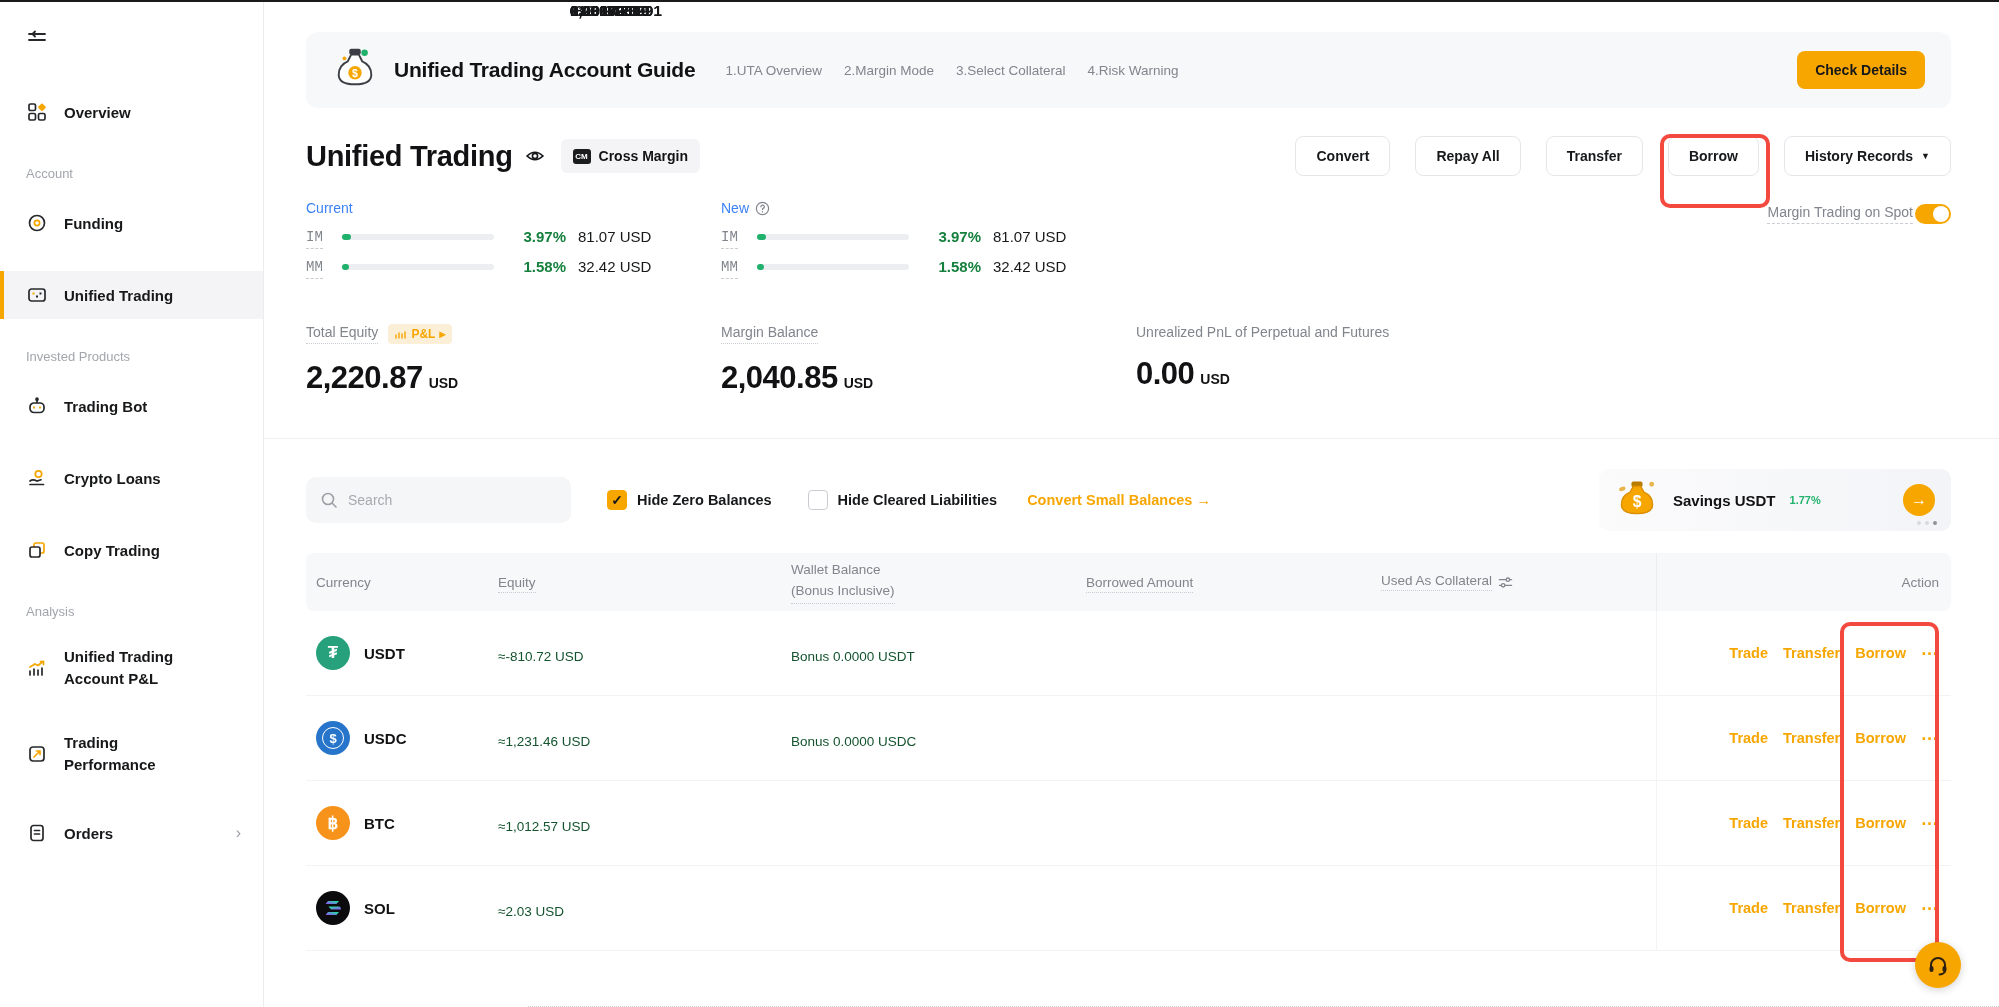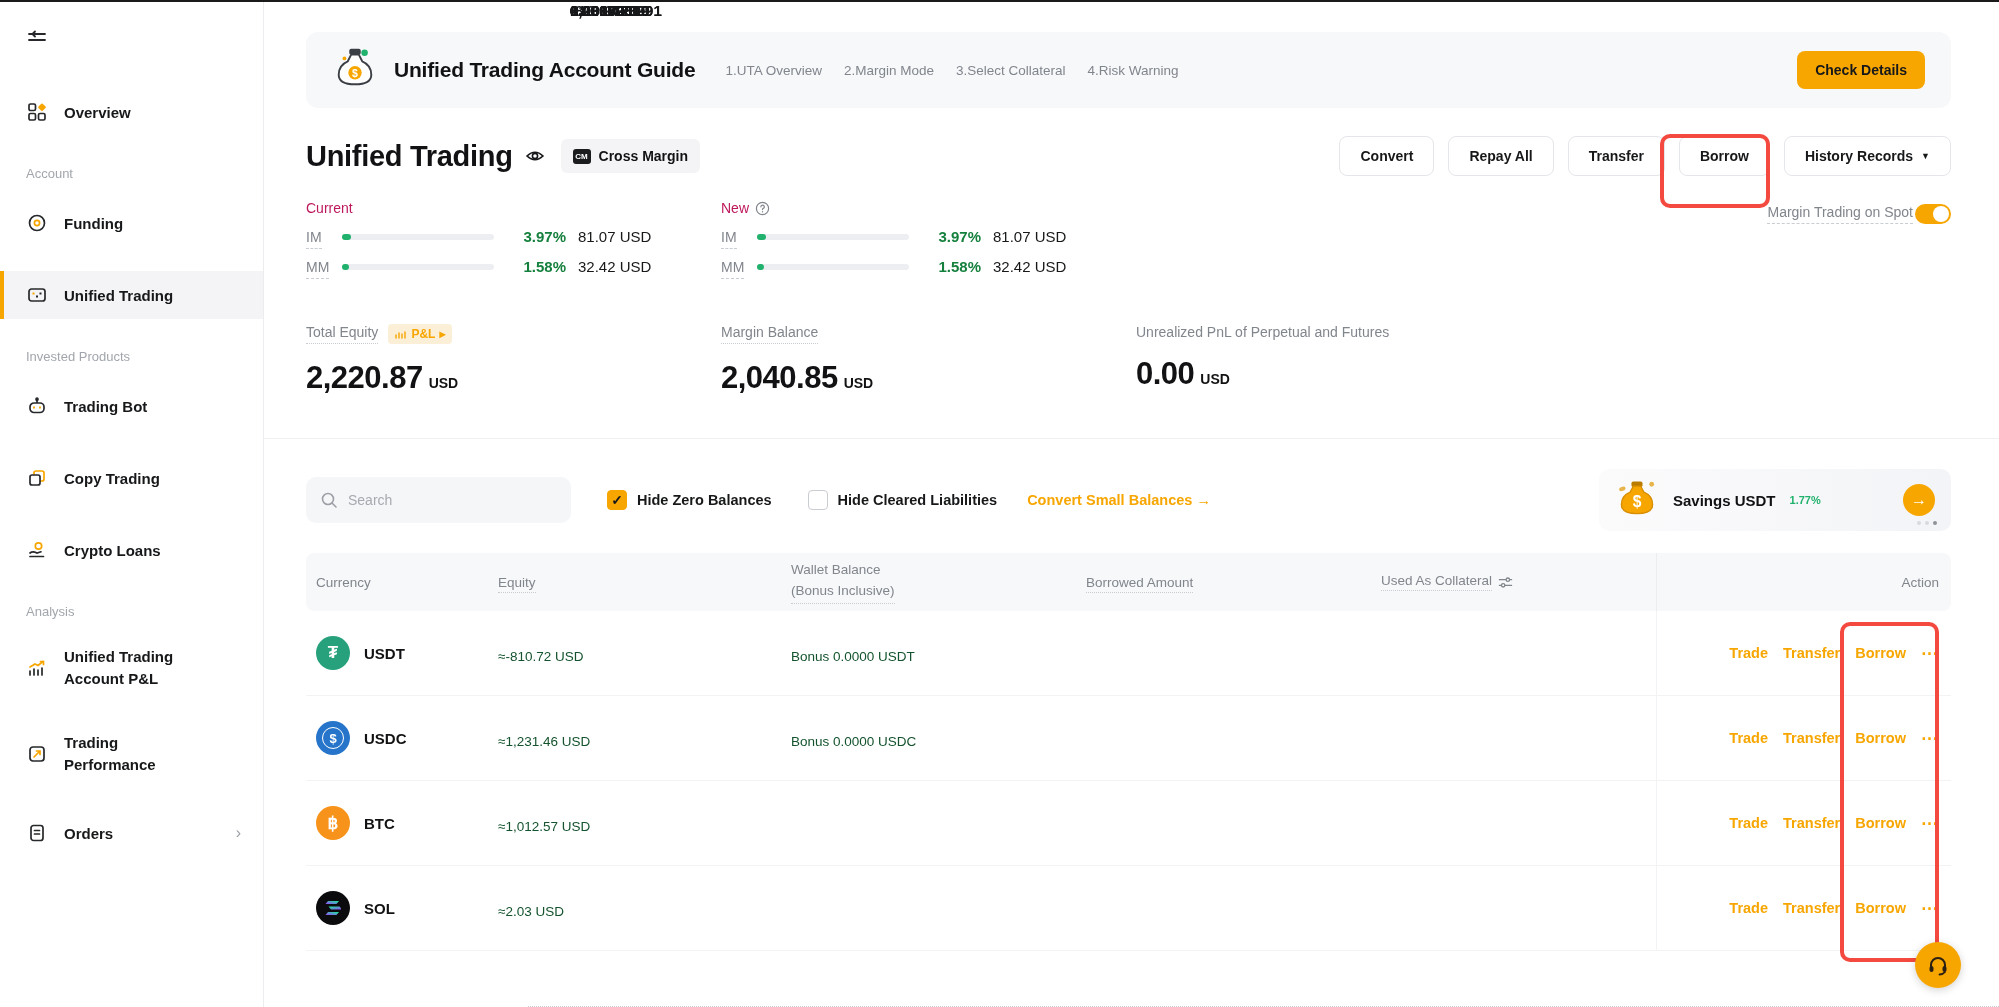--- a/index.html
+++ b/index.html
@@ -36,32 +36,32 @@
                  font-family:inherit; }
 
   
   .head-row { margin-top:28px; display:flex; align-items:center; }
   .page-title { font-size:29px; font-weight:bold; letter-spacing:-0.3px; }
   .eye { margin-left:12px; display:flex; cursor:pointer; }
   .cm-badge { margin-left:16px; background:#F4F4F6; border-radius:6px; height:34px; padding:0 12px;
               display:flex; align-items:center; gap:8px; font-size:14px; font-weight:600; cursor:pointer; }
   .cm-ico { width:18px; height:15px; background:#1B1C1E; color:#fff; border-radius:3px;
             font-size:8px; font-weight:bold; display:flex; align-items:center; justify-content:center; }
-  .head-btns { margin-left:auto; display:flex; gap:14px; }
+  .head-btns { margin-left:auto; display:flex; gap:25px; }
   .btn-ghost { background:#fff; border:1px solid #E4E6EA; border-radius:8px; height:40px; padding:0 20px;
                font-size:14px; font-weight:600; color:#17181A; cursor:pointer; font-family:inherit;
                display:flex; align-items:center; gap:8px; }
   .caret { font-size:9px; color:#17181A; }
 
   
   .margin-sec { margin-top:24px; position:relative; display:flex; }
   .m-col { width:415px; }
-  .m-col-label { font-size:14px; color:#be185d; display:flex; align-items:center; gap:6px; margin-bottom:12px; }
+  .m-col-label { font-size:14px; color:#3b82f6; display:flex; align-items:center; gap:6px; margin-bottom:12px; }
   .m-row { display:flex; align-items:center; margin-bottom:13px; }
-  .m-lbl { width:36px; font-size:14px; color:#81858C; }
+  .m-lbl { width:36px; font-size:14px; color:#81858C;font-family:Liberation Mono, monospace; }
   .m-lbl i { font-style:normal; border-bottom:1px dashed #C9CDD2; padding-bottom:3px; }
   .bar { width:152px; height:6px; background:#EDEEF1; border-radius:3px; position:relative; margin-right:14px; }
   .bar .fill { position:absolute; left:0; top:0; bottom:0; border-radius:3px; background:#20B26C; }
   .pct { width:58px; text-align:right; font-size:15px; font-weight:bold; color:#15803d; margin-right:12px; }
   .usdv { font-size:15px; font-weight:normal; color:#17181A; }
   .spot-toggle { position:absolute; right:0; top:4px; display:flex; align-items:center; gap:2px; }
   .spot-toggle .lab { font-size:14px; color:#81858C; border-bottom:1px dashed #C9CDD2; padding-bottom:3px; cursor:pointer; }
 
   .toggle { width:40px; height:22px; border-radius:11px; background:#F7A600; position:relative; cursor:pointer; flex:none; }
   .toggle .knob { position:absolute; top:2px; right:2px; width:18px; height:18px; border-radius:50%; background:#fff; }
@@ -208,35 +208,35 @@
             <circle cx="10" cy="3.2" r="1" fill="#26282B"></circle>
           <path d="M7 10.5 v2 M13 10.5 v2" stroke="#F7A600" stroke-width="1.8"></path>
         </svg>
       </span>
       <span>Trading Bot</span>
     </div>
 
     <div class="side-item">
       <span class="ico">
         <svg width="20" height="20" viewBox="0 0 20 20" fill="none" stroke-width="1.7">
+          <circle cx="11.5" cy="6" r="3.2" stroke="#F7A600"></circle>
+          <path d="M3 13 c3-2.5 5-1 7 0 l4-1.2 M3 16.5 h13.5" stroke="#26282B" stroke-linecap="round"></path>
+        </svg>
+      </span>
+      <span>Crypto Loans</span>
+    </div>
+
+    <div class="side-item">
+      <span class="ico">
+        <svg width="20" height="20" viewBox="0 0 20 20" fill="none" stroke-width="1.7">
           <rect x="7" y="3" width="10" height="10" rx="2" stroke="#F7A600"></rect>
           <rect x="3" y="7" width="10" height="10" rx="2" stroke="#26282B" fill="#fff"></rect>
         </svg>
       </span>
       <span>Copy Trading</span>
-    </div>
-
-    <div class="side-item">
-      <span class="ico">
-        <svg width="20" height="20" viewBox="0 0 20 20" fill="none" stroke-width="1.7">
-          <circle cx="11.5" cy="6" r="3.2" stroke="#F7A600"></circle>
-          <path d="M3 13 c3-2.5 5-1 7 0 l4-1.2 M3 16.5 h13.5" stroke="#26282B" stroke-linecap="round"></path>
-        </svg>
-      </span>
-      <span>Crypto Loans</span>
     </div>
 
     <div class="side-label">Analysis</div>
 
     <div class="side-item two-line">
       <span class="ico">
         <svg width="20" height="20" viewBox="0 0 20 20" fill="none" stroke-width="1.7">
           <path d="M3 17 v-4 M7 17 v-6 M11 17 v-5 M15 17 v-7" stroke="#26282B" stroke-linecap="round"></path>
           <path d="M3 9 l5-3 3 1.5 5-4" stroke="#F7A600" stroke-linecap="round"></path>
           <path d="M13.5 3.5 h3 v3" stroke="#F7A600" stroke-linecap="round"></path>

